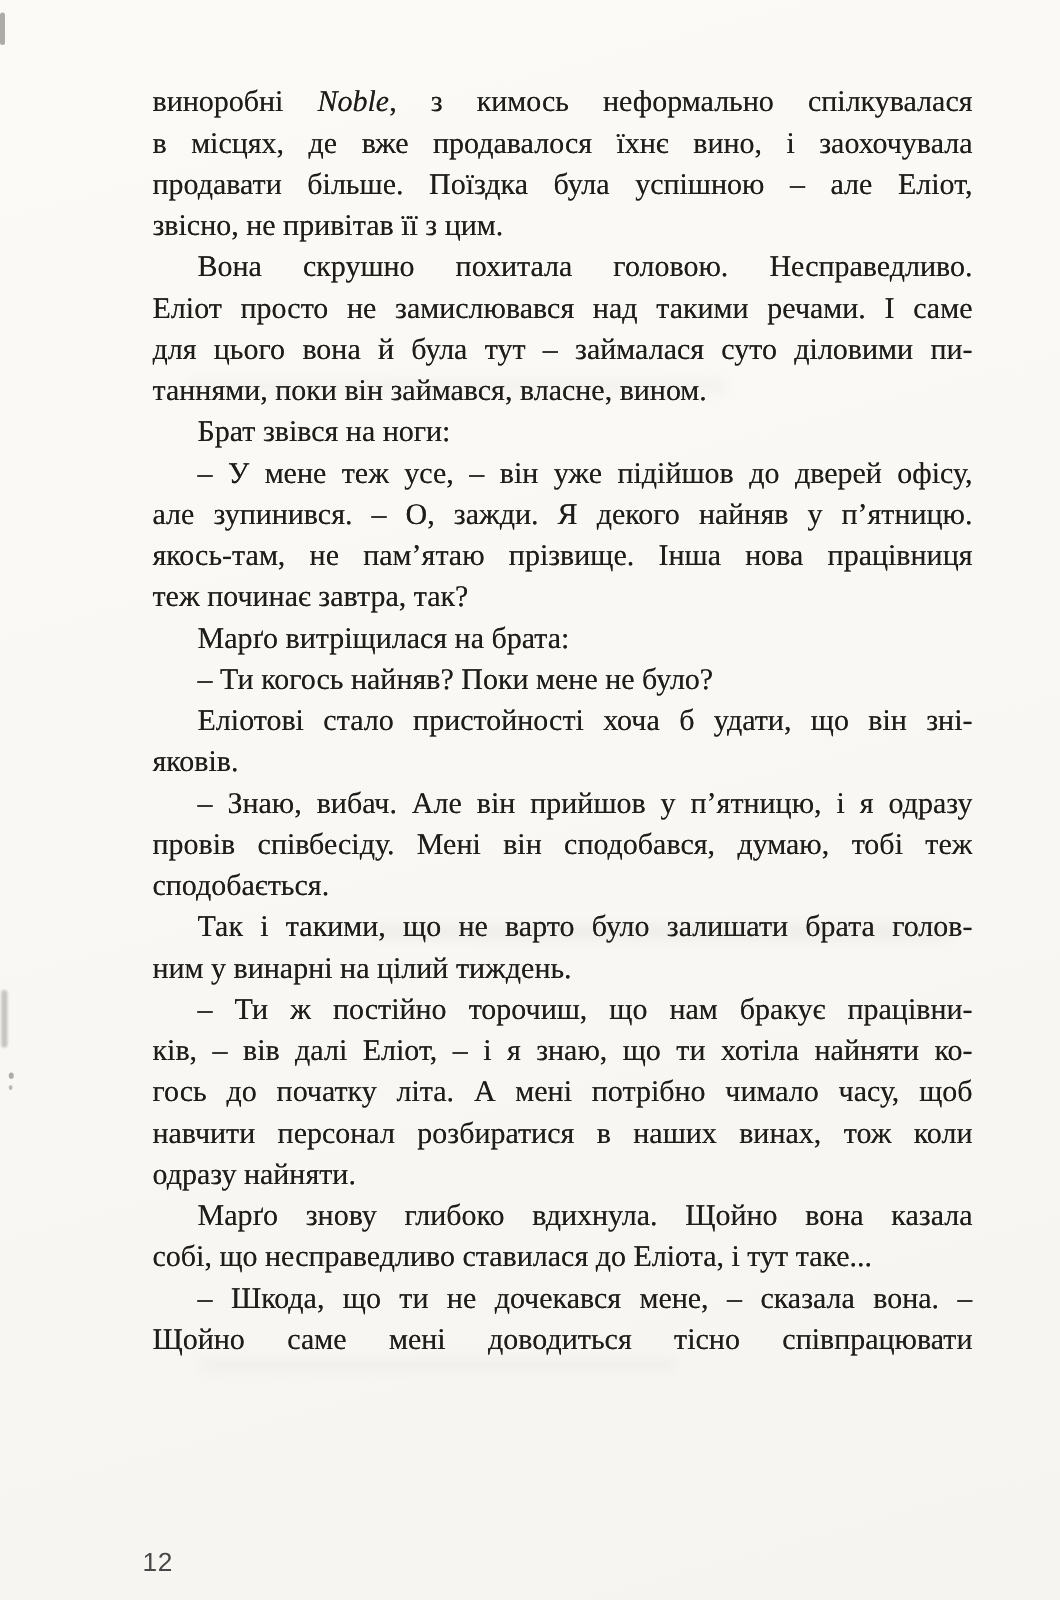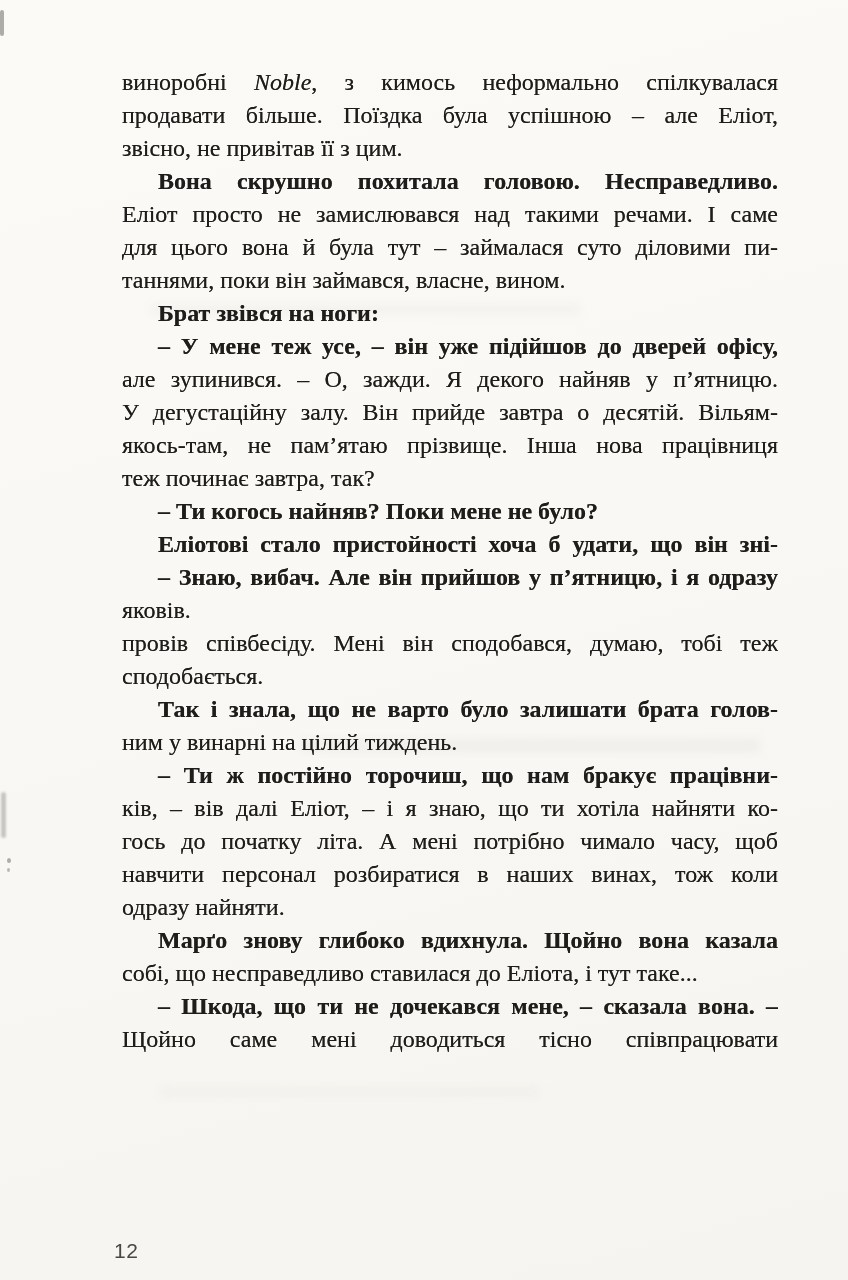--- a/index.html
+++ b/index.html
@@ -23,21 +23,21 @@
     text-shadow: 0 0 0.5px rgba(25,24,22,0.75);
   }
   .line {
     height: 33px;
     overflow: hidden;
     text-align: justify;
     text-align-last: justify;
     white-space: normal;
   }
   .line.end { text-align-last: left; }
-  .line.ind { text-indent: 36px; font-weight: bold; }
+  .line.ind { text-indent: 36px; }
   .line i { }
   .page-number {
     position: absolute;
     left: 114px; top: 1206px;
     font-family: "Liberation Sans", sans-serif;
     font-size: 21px;
     color: #474747;
     letter-spacing: 0.5px;
     margin-top: 33px;
   }
@@ -60,39 +60,40 @@
   <div class="artifact a1"></div>
   <div class="artifact a2"></div>
   <div class="artifact a3"></div>
   <div class="artifact a4"></div>
   <div class="ghost g1"></div>
   <div class="ghost g2"></div>
   <div class="ghost g3"></div>
 
   <div class="text-block">
       <div class="line"><span>виноробні </span><i>Noble</i><span>, з кимось неформально спілкувалася</span></div>
+      <div class="line">в місцях, де вже продавалося їхнє вино, і заохочувала</div>
       <div class="line">продавати більше. Поїздка була успішною – але Еліот,</div>
       <div class="line end">звісно, не привітав її з цим.</div>
       <div class="line ind">Вона скрушно похитала головою. Несправедливо.</div>
       <div class="line">Еліот просто не замислювався над такими речами. І саме</div>
       <div class="line">для цього вона й була тут – займалася суто діловими пи-</div>
       <div class="line end">таннями, поки він займався, власне, вином.</div>
       <div class="line ind end">Брат звівся на ноги:</div>
       <div class="line ind">– У мене теж усе, – він уже підійшов до дверей офісу,</div>
       <div class="line">але зупинився. – О, зажди. Я декого найняв у п’ятницю.</div>
-      <div class="line">У дегустаційну залу. Він прийде завтра о десятій. Вільям-</div>
       <div class="line">якось-там, не пам’ятаю прізвище. Інша нова працівниця</div>
       <div class="line end">теж починає завтра, так?</div>
+      <div class="line ind end">Марґо витріщилася на брата:</div>
       <div class="line ind end">– Ти когось найняв? Поки мене не було?</div>
       <div class="line ind">Еліотові стало пристойності хоча б удати, що він зні-</div>
+      <div class="line end">яковів.</div>
       <div class="line ind">– Знаю, вибач. Але він прийшов у п’ятницю, і я одразу</div>
-      <div class="line end">яковів.</div>
       <div class="line">провів співбесіду. Мені він сподобався, думаю, тобі теж</div>
       <div class="line end">сподобається.</div>
-      <div class="line ind">Так і знала, що не варто було залишати брата голов-</div>
+      <div class="line ind">Так і такими, що не варто було залишати брата голов-</div>
       <div class="line end">ним у винарні на цілий тиждень.</div>
       <div class="line ind">– Ти ж постійно торочиш, що нам бракує працівни-</div>
       <div class="line">ків, – вів далі Еліот, – і я знаю, що ти хотіла найняти ко-</div>
       <div class="line">гось до початку літа. А мені потрібно чимало часу, щоб</div>
       <div class="line">навчити персонал розбиратися в наших винах, тож коли</div>
       <div class="line end">одразу найняти.</div>
       <div class="line ind">Марґо знову глибоко вдихнула. Щойно вона казала</div>
       <div class="line end">собі, що несправедливо ставилася до Еліота, і тут таке...</div>
       <div class="line ind">– Шкода, що ти не дочекався мене, – сказала вона. –</div>
       <div class="line">Щойно саме мені доводиться тісно співпрацювати</div>

